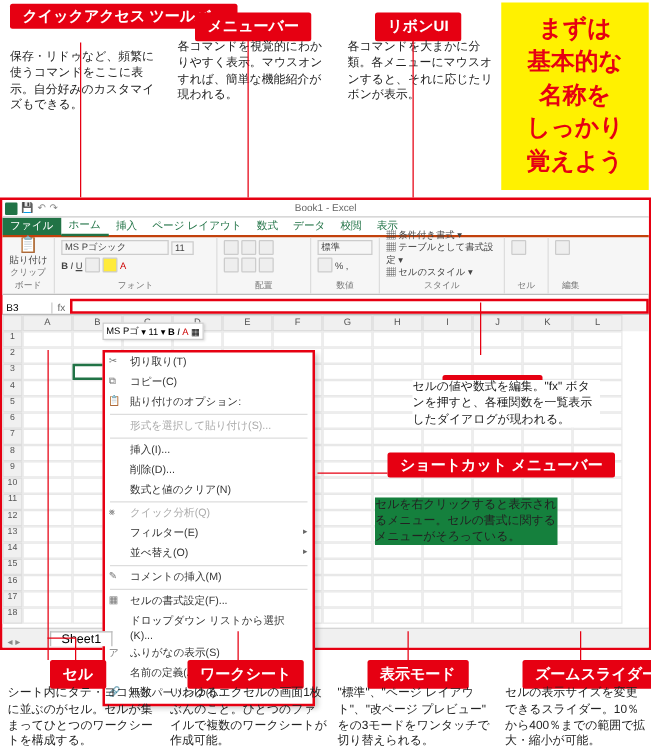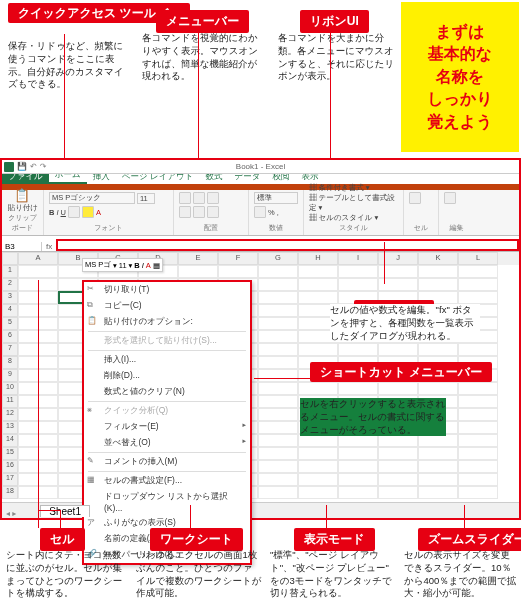--- a/index.html
+++ b/index.html
@@ -33,21 +33,21 @@
   }
 
   
   .hero {
     position: absolute;
     top: 2px; right: 2px;
     width: 118px; height: 150px;
     background: #fff100;
     color: #e60012;
     font-weight: 900;
-    font-size: 16px;
+    font-size: 19px;
     line-height: 1.4;
     text-align: center;
     display: flex; align-items: center; justify-content: center;
     padding: 4px;
     letter-spacing: 0;
   }
 
   
   .excel {
     position: absolute;
@@ -69,22 +69,22 @@
     position: absolute; left: 2px; top: 0;
     display: flex; gap: 3px; align-items: center;
     height: 14px;
   }
   .qat-dot {
     width: 10px; height: 10px; background: #217346; border-radius: 1px;
   }
   .qat-ic { font-size: 8px; color: #888; }
 
   .tabs {
-    display: flex; height: 16px; background: #fff; align-items: flex-end;
-    border-bottom: 6px solid #c2410c;
+    display: flex; height: 16px; background: #fff; align-items: center;
+    border-bottom: 2px solid #c2410c;
   }
   .tab {
     font-size: 8.5px; padding: 1px 6px; color: #217346;
     border-right: 0px;
   }
   .tab.file {
     background: #217346; color: #fff;
   }
 
   .ribbon {

